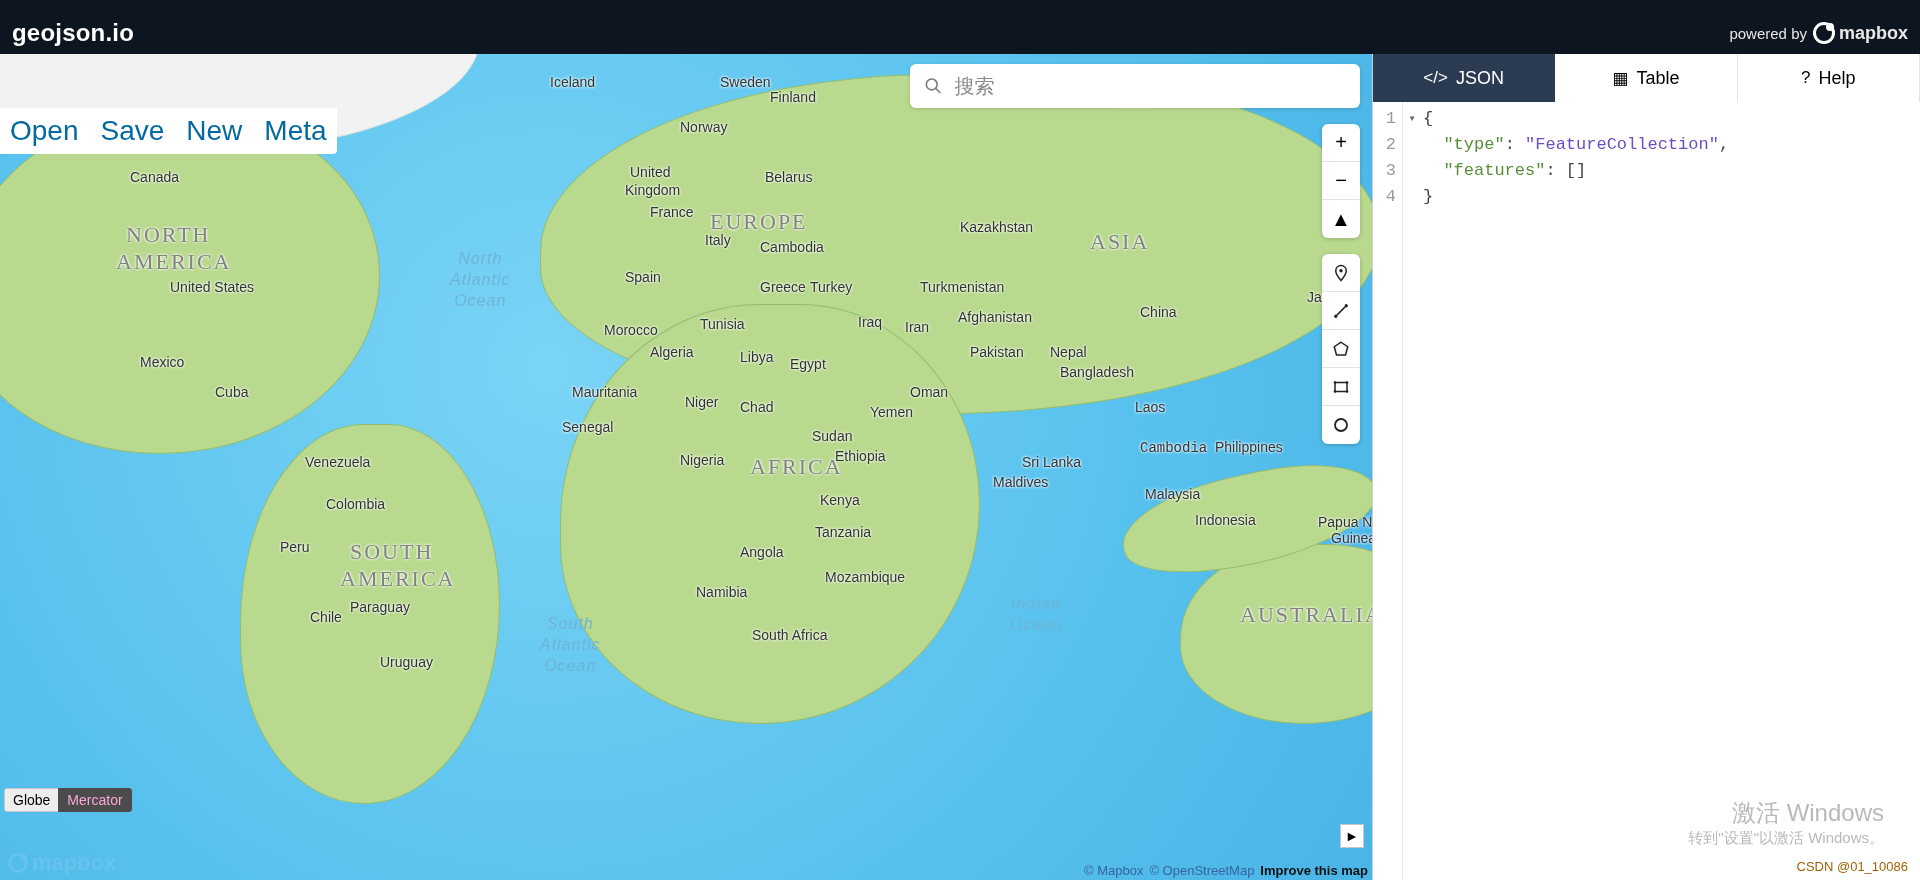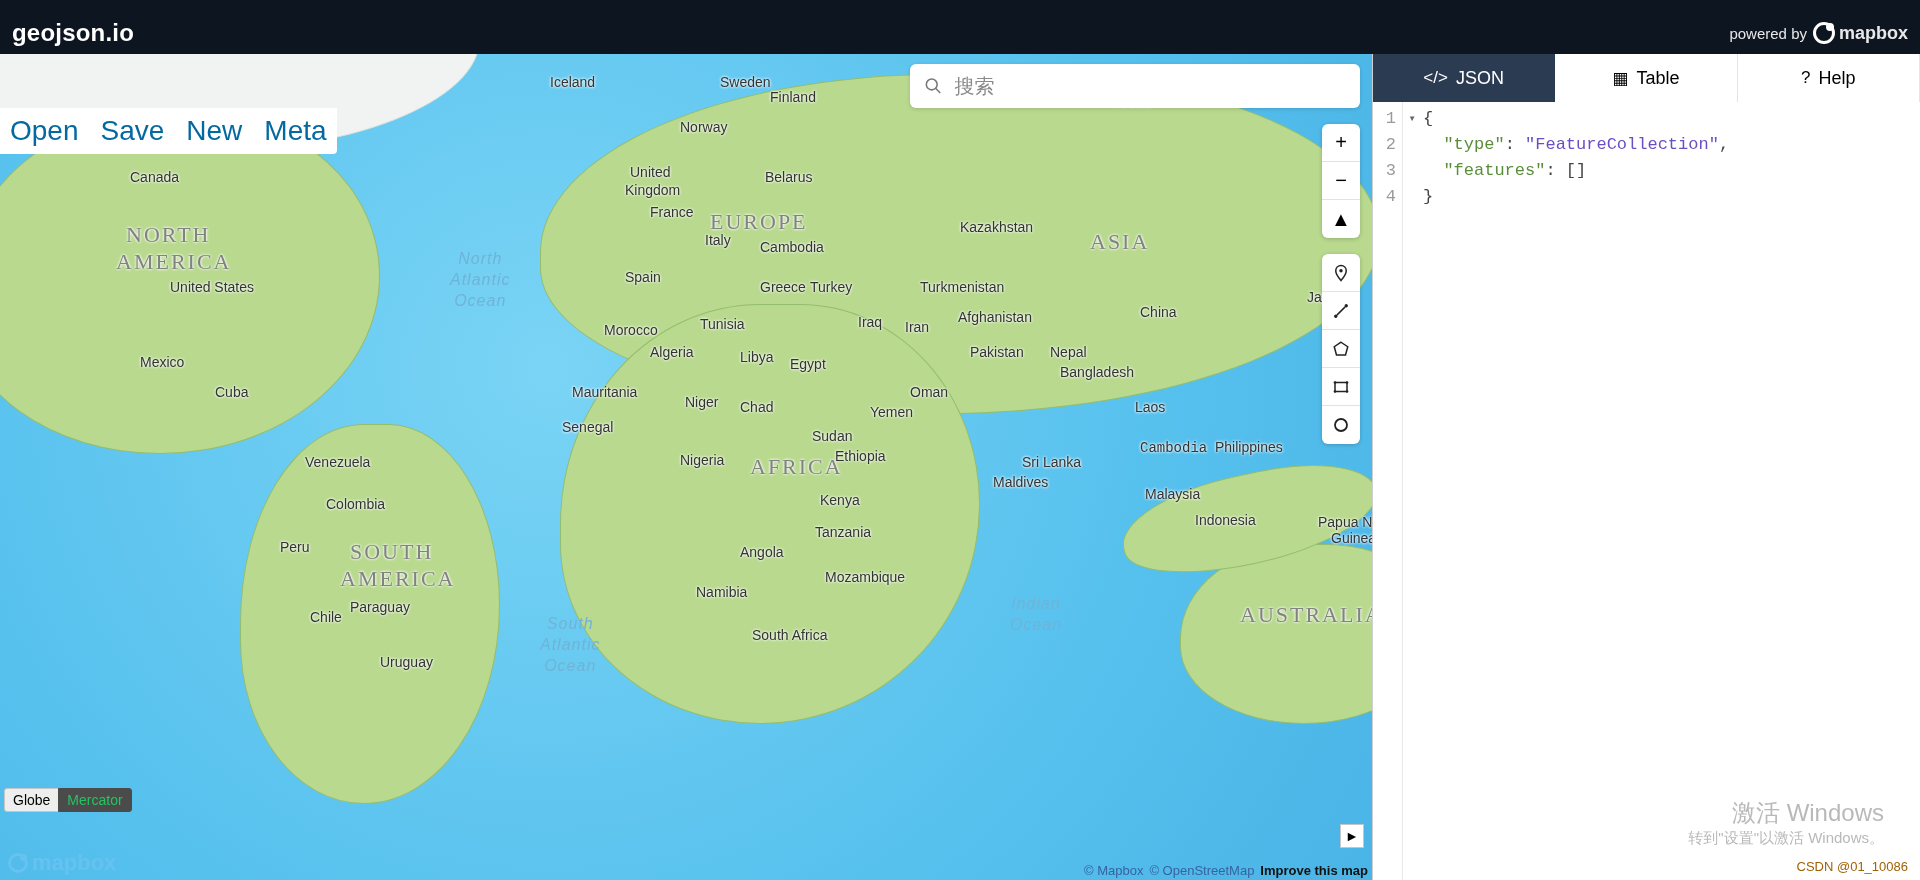--- a/index.html
+++ b/index.html
@@ -43,21 +43,21 @@
   .nav-stack { top:70px; }
   .draw-stack{ top:200px; }
 
   
   .toggle-group { position:absolute; left:4px; display:flex; background:transparent; gap:0; }
   .tg1 { top:734px; }
   .tg2 { top:770px; }
   .toggle-group span { font-size:14px; padding:3px 8px; background:#eee; border:1px solid #c6c6c6; cursor:pointer; margin-left:-1px; }
   .toggle-group span:first-child{ margin-left:0; border-top-left-radius:3px; border-bottom-left-radius:3px;}
   .toggle-group span:last-child{ border-top-right-radius:3px; border-bottom-right-radius:3px;}
-  .toggle-group span.active { background:#4b4b4b; color:#22c55e; border-color:#4b4b4b; }
+  .toggle-group span.active { background:#4b4b4b; color:#f9a8d4; border-color:#4b4b4b; }
 
   .expand-arrow { position:absolute; left:1340px; top:770px; width:24px; height:24px; background:#fff; border:1px solid #c6c6c6; display:flex; align-items:center; justify-content:center; cursor:pointer; font-size:14px;}
   .mapbox-bl { position:absolute; left:8px; bottom:4px; color:#66c2ef; font-size:22px; font-weight:700; display:flex; align-items:center; gap:4px; }
   .mb-bl-circle{ width:20px;height:20px;border:3px solid #66c2ef;border-radius:50%;position:relative;}
   .mb-bl-circle::after{content:"";position:absolute;width:7px;height:7px;background:#66c2ef;border-radius:50%;right:-2px;top:-2px;}
   .attrib { position:absolute; right:4px; bottom:2px; font-size:13px; color:#3763a0; display:flex; gap:6px; align-items:center;}
   .attrib b{ color:#111; font-weight:700;}
 
   
   .panel { position:absolute; right:0; top:54px; width:548px; height:826px; background:#fff; border-left:1px solid #cfcfcf; }

